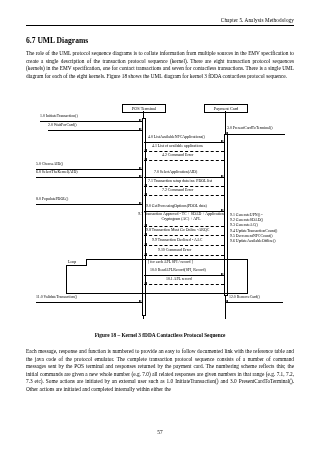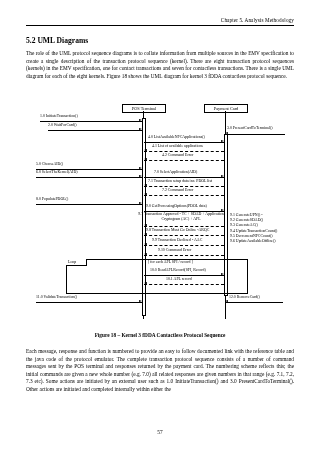--- a/index.html
+++ b/index.html
@@ -77,21 +77,21 @@
   }
 </style>
 </head>
 <body>
 
 <div class="page">
 
   <div class="hdr">Chapter 5.  Analysis Methodology</div>
   <div class="hdr-rule"></div>
 
-  <div class="sec-title">5.2  UML Diagrams</div>
+  <div class="sec-title">6.7  UML Diagrams</div>
 
   <div class="para p1">The role of the UML protocol sequence diagrams is to collate information from multiple sources in the EMV specification to create a single description of the transaction protocol sequence (kernel). There are eight transaction protocol sequences (kernels) in the EMV specification, one for contact transactions and seven for contactless transactions. There is a single UML diagram for each of the eight kernels. Figure 18 shows the UML diagram for kernel 3 fDDA contactless protocol sequence.</div>
 
   <div class="diagram">
 
     <div class="box" style="left:96px; top:0; width:42px;">POS Terminal</div>
     <div class="box" style="left:178px; top:0; width:42px;">Payment Card</div>
 
     <div class="actorline" style="left:117px; top:7px; height:208px;"></div>
     <div class="actorline" style="left:199px; top:7px; height:208px;"></div>

